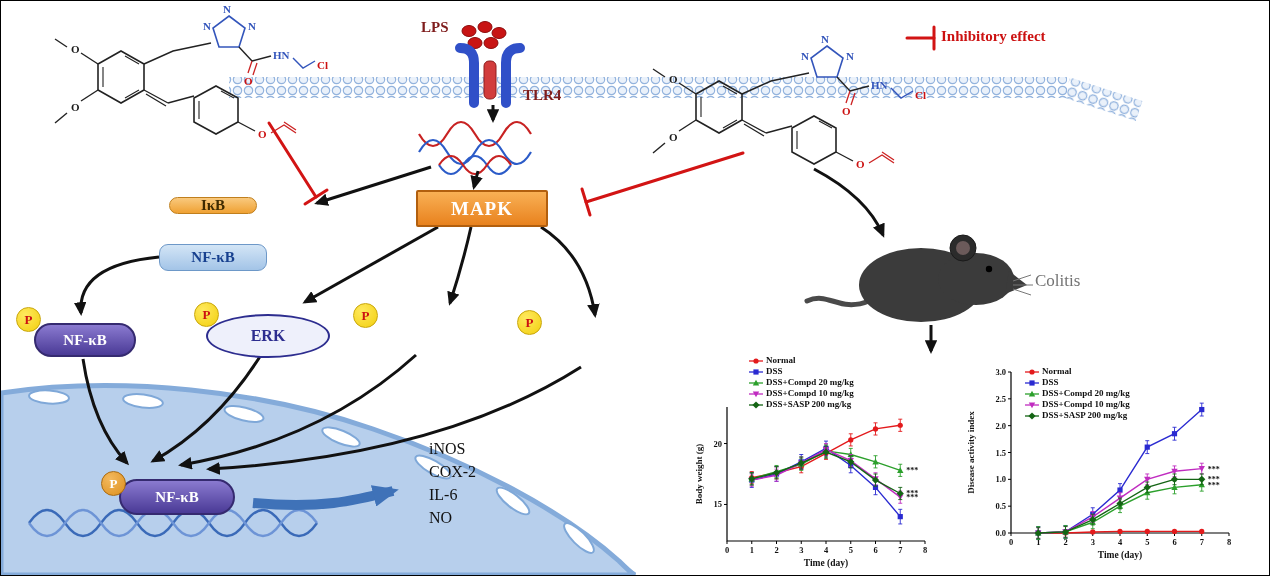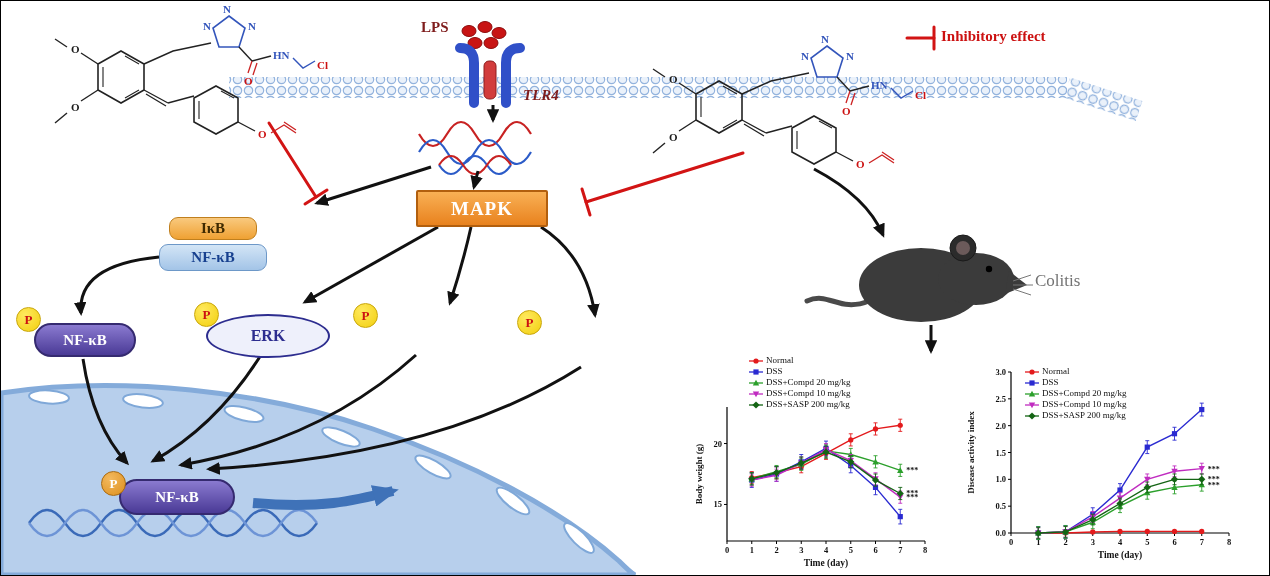--- a/index.html
+++ b/index.html
@@ -19,21 +19,21 @@
   .ell-jnk{background:#f3e7f8;border:2px solid #9a86a8;color:#3b3370;}
   .ell-p38{background:#d9a5a5;border:2px solid #8f4444;color:#5f1f1f;}
   .p-badge{width:25px;height:25px;border-radius:50%;display:flex;align-items:center;justify-content:center;
            font-weight:bold;font-size:13px;box-sizing:border-box;}
   .p-yellow{background:radial-gradient(circle at 35% 30%,#ffe95e,#f2cf0e);border:1px solid #c9a60a;color:#cc1111;}
   .p-orange{background:radial-gradient(circle at 35% 30%,#f3b95e,#dd8f1e);border:1px solid #a96a10;color:#fff;}
   .genes{font-size:16px;line-height:23px;color:#111;}
   .chart{position:absolute;}
   .chart svg{font-family:"Liberation Serif",serif;}
   .legend{position:absolute;display:flex;flex-direction:column;}
-  .legend-item{display:flex;align-items:center;gap:3px;font-size:9px;font-weight:normal;color:#111;line-height:11px;white-space:nowrap;}
+  .legend-item{display:flex;align-items:center;gap:3px;font-size:9px;font-weight:bold;color:#111;line-height:11px;white-space:nowrap;}
   .atom{font-family:"Liberation Serif",serif;font-size:11px;font-weight:bold;fill:#1a1a1a;}
   .atom-red{fill:#cc1111;}
   .atom-blue{fill:#3355bb;}
 </style>
 </head>
 <body>
 
 <div class="figure">
 
 <svg id="scene" width="1268" height="574" viewBox="0 0 1268 574">
@@ -189,41 +189,47 @@
     <ellipse cx="975" cy="278" rx="38" ry="26" fill="#3b3b3b"></ellipse>
     <path d="M1008,270 L1026,284 L1004,293 Z" fill="#3b3b3b"></path>
     <circle cx="962" cy="247" r="13" fill="#2b2b2b" stroke="#1a1a1a"></circle>
     <circle cx="962" cy="247" r="7" fill="#6b5a5a"></circle>
     <circle cx="988" cy="268" r="3.2" fill="#000"></circle>
     <path d="M1012,280 L1030,274 M1012,284 L1032,284 M1012,288 L1030,294" stroke="#777" stroke-width="1" fill="none"></path>
   </g>
 </svg>
 
 <div class="lbl abs" style="left:420px;top:18px;">LPS</div>
-<div class="lbl abs" style="left:522px;top:86px;font-style:italic;">TLR4</div>
+<div class="lbl abs" style="left:522px;top:86px;">TLR4</div>
 <div class="lbl lbl-red abs" style="left:940px;top:27px;">Inhibitory effect</div>
 <div class="abs" style="left:1034px;top:270px;font-size:17px;color:#737373;">Colitis</div>
 
-<div class="node box-ikb abs" style="left:168px;top:216px;width:88px;height:23px;">IκB</div>
+<div class="node box-ikb abs" style="left:168px;top:196px;width:88px;height:17px;">IκB</div>
 <div class="node box-nfkb abs" style="left:158px;top:243px;width:108px;height:27px;">NF-κB</div>
 <div class="node box-mapk abs" style="left:415px;top:189px;width:132px;height:37px;">MAPK</div>
 
 <div class="node pill-nfkb abs" style="left:33px;top:322px;width:102px;height:34px;">NF-κB</div>
 <div class="p-badge p-yellow abs" style="left:15px;top:306px;">P</div>
 
 <div class="node ell ell-erk abs" style="left:205px;top:313px;width:124px;height:44px;">ERK</div>
 <div class="p-badge p-yellow abs" style="left:193px;top:301px;">P</div>
 
 <div class="p-badge p-yellow abs" style="left:352px;top:302px;">P</div>
 
 <div class="p-badge p-yellow abs" style="left:516px;top:309px;">P</div>
 
 <div class="node pill-nfkb abs" style="left:118px;top:478px;width:116px;height:36px;">NF-κB</div>
 <div class="p-badge p-orange abs" style="left:100px;top:470px;">P</div>
 
+<div class="genes abs" style="left:428px;top:436px;">
+  <div>iNOS</div>
+  <div>COX-2</div>
+  <div>IL-6</div>
+  <div>NO</div>
+</div>
 
 <div class="chart" style="left:690px;top:352px;width:270px;height:218px;"><svg width="270" height="218">
         <path d="M36,54 V188 H234" stroke="#000" stroke-width="1.2" fill="none"></path>
         <line x1="36" y1="188" x2="36" y2="191" stroke="#000" stroke-width="1"></line>
         <text x="36" y="200" text-anchor="middle" font-size="8.5" font-weight="bold" fill="#111">0</text>
         <line x1="60.75" y1="188" x2="60.75" y2="191" stroke="#000" stroke-width="1"></line>
         <text x="60.75" y="200" text-anchor="middle" font-size="8.5" font-weight="bold" fill="#111">1</text>
         <line x1="85.5" y1="188" x2="85.5" y2="191" stroke="#000" stroke-width="1"></line>
         <text x="85.5" y="200" text-anchor="middle" font-size="8.5" font-weight="bold" fill="#111">2</text>
         <line x1="110.25" y1="188" x2="110.25" y2="191" stroke="#000" stroke-width="1"></line>

